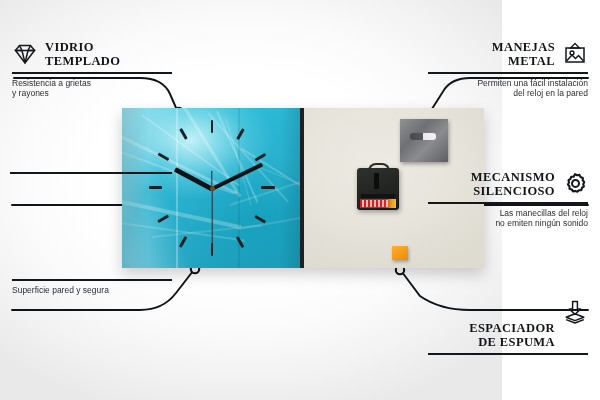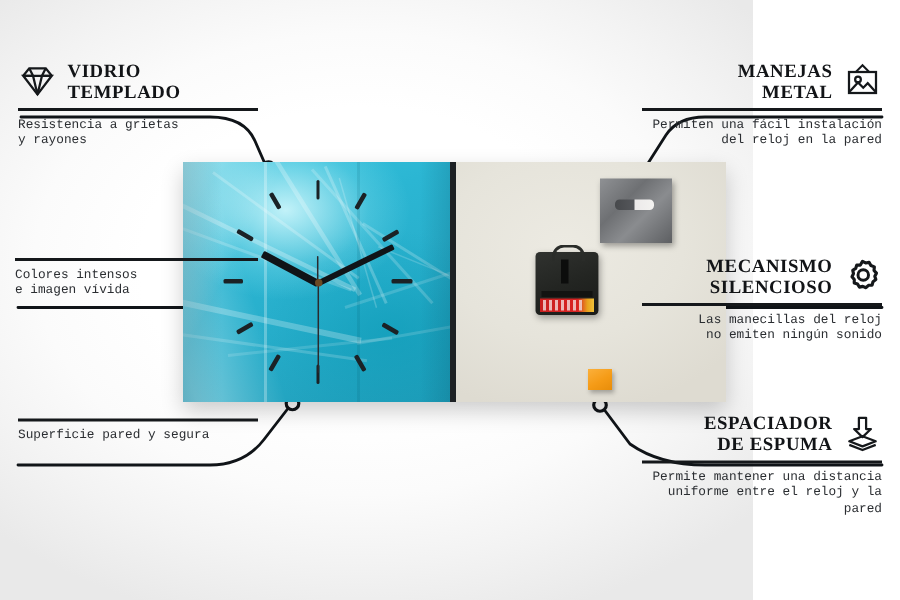--- a/index.html
+++ b/index.html
@@ -85,21 +85,21 @@
   .feat h3{
     margin:0;font-size:12.5px;line-height:14px;letter-spacing:.4px;
     font-weight:700;color:#121417;font-family:"Liberation Serif",serif;
     text-transform:uppercase;white-space:pre-line;
   }
   .feat.left h3{text-align:left;}
   .feat.right h3{text-align:right;}
   .rule{height:1.6px;background:#15181b;margin-top:4px;}
   .feat p{
     margin:4px 0 0;font-size:8.5px;line-height:10.5px;color:#2a2d31;
-    font-family:Liberation Mono, monospace;white-space:pre-line;
+    font-family:Liberation Sans, sans-serif;white-space:pre-line;
   }
   .feat.right p{text-align:right;}
   .ico{width:26px;height:26px;flex:0 0 26px;display:block;}
   .ico svg{display:block;}
 </style>
 </head>
 <body>
 
 <div id="stage">
 
@@ -199,22 +199,20 @@
       <h3>VIDRIO
 TEMPLADO</h3>
     </div>
     <div class="rule" style="width:160px;"></div>
     <p>Resistencia a grietas
 y rayones</p>
   </div>
 
   <div class="feat left" style="left:10px;top:168px;width:162px;">
     <div class="rule" style="width:162px;"></div>
-    <p>Colores intensos
-e imagen vívida</p>
   </div>
 
   <div class="feat left" style="left:12px;top:275px;width:160px;">
     <div class="rule" style="width:160px;"></div>
     <p>Superficie pared y segura</p>
   </div>
 
   <div class="feat right" style="left:428px;top:40px;width:160px;">
     <div class="row">
       <h3 style="flex:1;">MANEJAS
@@ -249,30 +247,28 @@
         </svg>
       </span>
     </div>
     <div class="rule" style="width:160px;"></div>
     <p>Las manecillas del reloj
 no emiten ningún sonido</p>
   </div>
 
   <div class="feat right" style="left:428px;top:275px;width:160px;">
     <div class="row">
-      <h3 style="flex:1;">ESPACIADOR
+      <h3 style="flex:1;margin-top:46px;">ESPACIADOR
 DE ESPUMA</h3>
       <span class="ico">
         <svg viewBox="0 0 26 26">
             <g fill="none" stroke="#15181b" stroke-width="1.5" stroke-linejoin="round">
           <path d="M10.6 2.5 L15.4 2.5 L15.4 10 L18.6 10 L13 15.4 L7.4 10 L10.6 10 Z"></path>
           <path d="M13 14.8 L21.8 18.2 L13 21.6 L4.2 18.2 Z"></path>
           <path d="M4.2 20.6 L13 24 L21.8 20.6"></path>
         </g>
           </svg>
       </span>
     </div>
     <div class="rule" style="width:160px;"></div>
-    <p>Permite mantener una distancia
-uniforme entre el reloj y la pared</p>
   </div>
 
 </div>
 
 </body></html>

